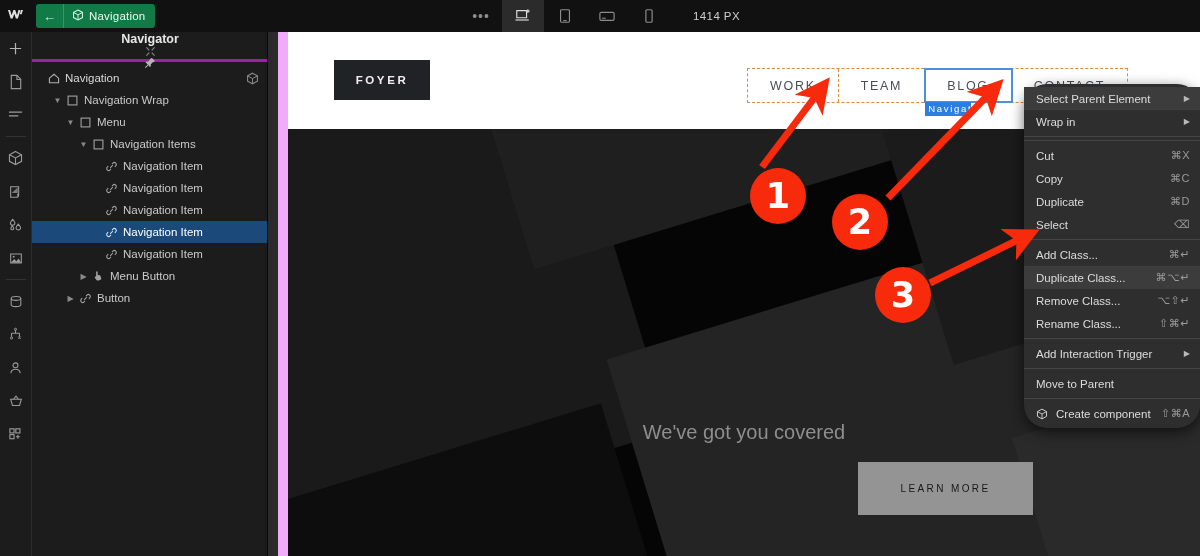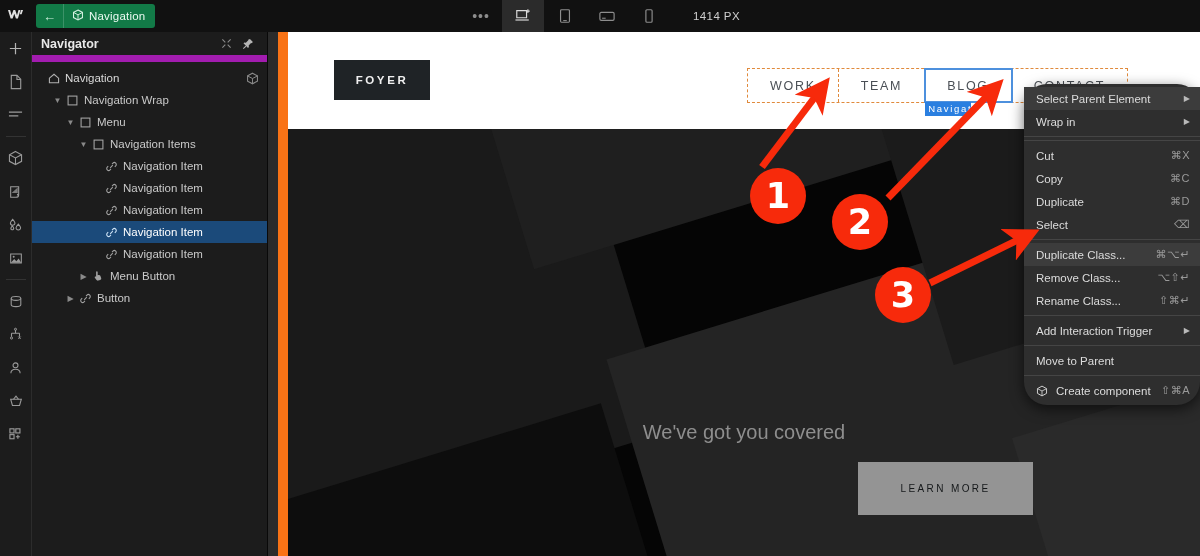--- a/index.html
+++ b/index.html
@@ -56,21 +56,22 @@
   }
   .rail-sep { width:20px; height:1px; background:#333; margin:5px 0; }
 
   
   .navpanel {
     position:absolute; left:32px; top:32px; width:236px; height:524px;
     background:#1c1c1c; border-right:1px solid #090909;
   }
   .nav-head {
     height:30px; display:flex; align-items:center; padding:0 8px 0 9px;
-    border-bottom:7px solid #a21caf;
+    border-bottom:3px solid #a21caf;
+    flex-direction:column;
   }
   .nav-title { color:#e8e8e8; font-size:12.5px; font-weight:bold; flex:1; }
   .nav-head-ico { width:22px; height:22px; display:flex; align-items:center; justify-content:center; color:#7e7e7e; }
 
   .tree { padding-top:5px; }
   .trow {
     height:22px; display:flex; align-items:center; color:#c9c9c9;
     font-size:11.5px; white-space:nowrap;
   }
   .trow.selected { background:#1b4a7a; color:#ffffff; }
@@ -83,21 +84,21 @@
   .tlabel { padding-left:3px; }
   .root-right { margin-left:auto; padding-right:8px; color:#8a8a8a; display:flex; align-items:center; }
 
   
   .canvas {
     position:absolute; left:268px; top:32px; width:932px; height:524px;
     background:#2b2b2b; overflow:hidden;
   }
   .page {
     position:absolute; left:10px; top:0; width:922px; height:524px;
-    background:#f97316; overflow:hidden;
+    background:#f0abfc; overflow:hidden;
   }
   .gutter {
     position:absolute; left:13px; top:97px; width:27px; height:427px;
     background:#8c8c8c;
   }
   .sitenav {
     position:absolute; left:10px; top:0; width:912px; height:97px;
     background:#ffffff;
   }
   .logo-box {
@@ -496,20 +497,24 @@
       </div>
       <div class="mi">
         <span class="mlabel">Duplicate</span>
         <span class="mkey">⌘D</span>
       </div>
       <div class="mi">
         <span class="mlabel">Select</span>
         <span class="mkey">⌫</span>
       </div>
       <div class="msep"></div>
+      <div class="mi">
+        <span class="mlabel">Add Class...</span>
+        <span class="mkey">⌘↵</span>
+      </div>
       <div class="mi hover">
         <span class="mlabel">Duplicate Class...</span>
         <span class="mkey">⌘⌥↵</span>
       </div>
       <div class="mi">
         <span class="mlabel">Remove Class...</span>
         <span class="mkey">⌥⇧↵</span>
       </div>
       <div class="mi">
         <span class="mlabel">Rename Class...</span>

